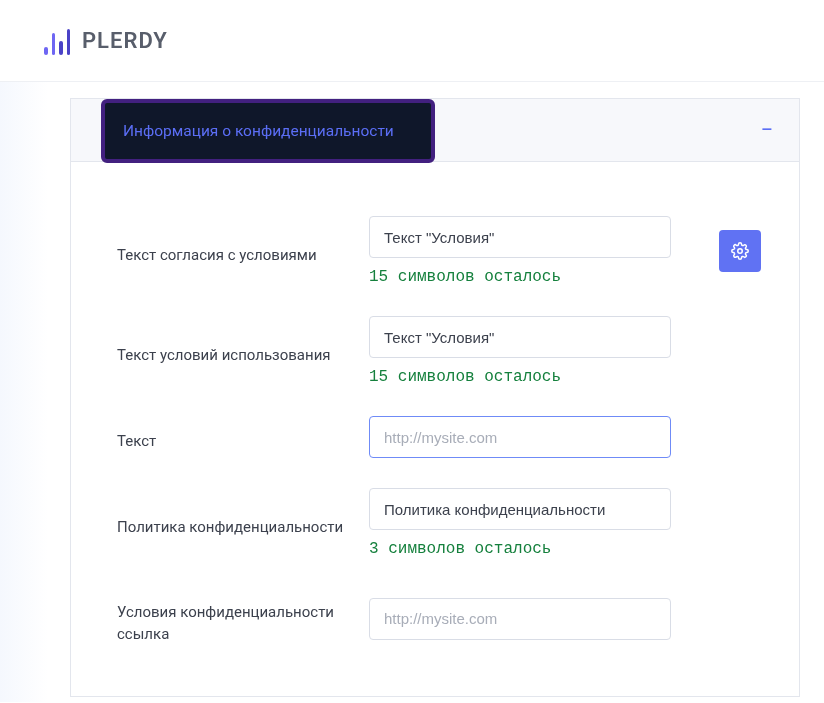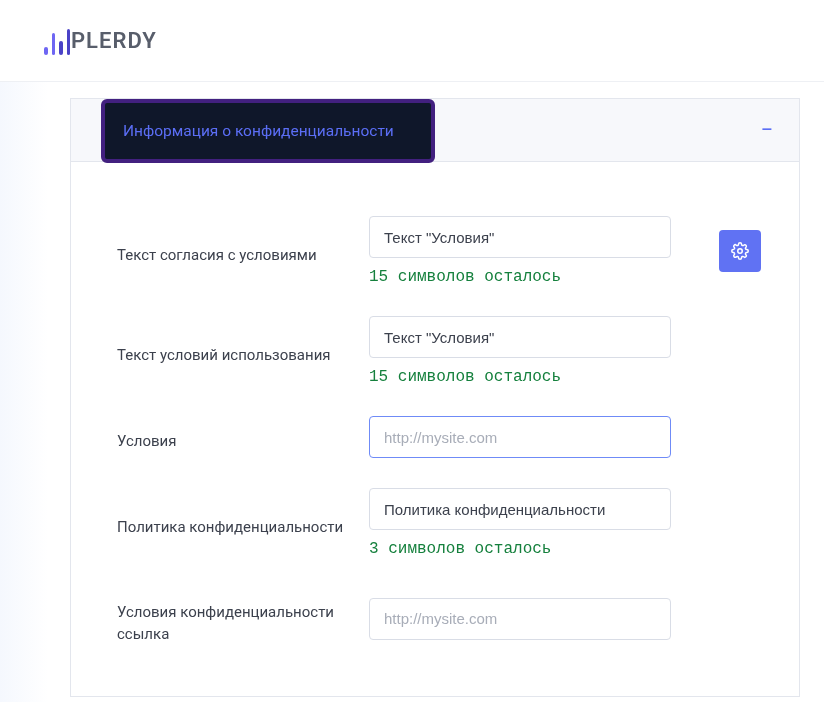--- a/index.html
+++ b/index.html
@@ -12,21 +12,21 @@
     color: #333;
   }
   .topbar {
     height: 82px;
     border-bottom: 1px solid #eef0f4;
     display: flex;
     align-items: center;
     padding-left: 44px;
     background: #fff;
   }
-  .logo { display: flex; align-items: center; gap: 1px; }
+  .logo { display: flex; align-items: center; gap: 12px; }
   .logo-bars { display: flex; align-items: flex-end; gap: 4px; height: 28px; }
   .logo-bars span { display: block; width: 3.5px; border-radius: 3px; }
   .logo-bars .b1 { height: 8px;  background:#6e66f3; }
   .logo-bars .b2 { height: 22px; background:#6e66f3; }
   .logo-bars .b3 { height: 14px; background:#4a42c7; }
   .logo-bars .b4 { height: 26px; background:#4a42c7; }
   .logo-text {
     font-size: 22px;
     font-weight: 600;
     letter-spacing: 1px;
@@ -184,21 +184,21 @@
 
       <div class="row">
         <div class="label">Текст условий использования</div>
         <div class="field-col">
           <input class="input" type="text" value="Текст &quot;Условия&quot;" style="">
           <div class="hint">15 символов осталось</div>
         </div>
       </div>
 
       <div class="row">
-        <div class="label">Условия</div>
+        <div class="label">Текст</div>
         <div class="field-col">
           <input class="input focused" type="text" placeholder="http://mysite.com" style="">
         </div>
       </div>
 
       <div class="row tight">
         <div class="label">Политика конфиденциальности</div>
         <div class="field-col">
           <input class="input" type="text" value="Политика конфиденциальности" style="">
           <div class="hint">3 символов осталось</div>

